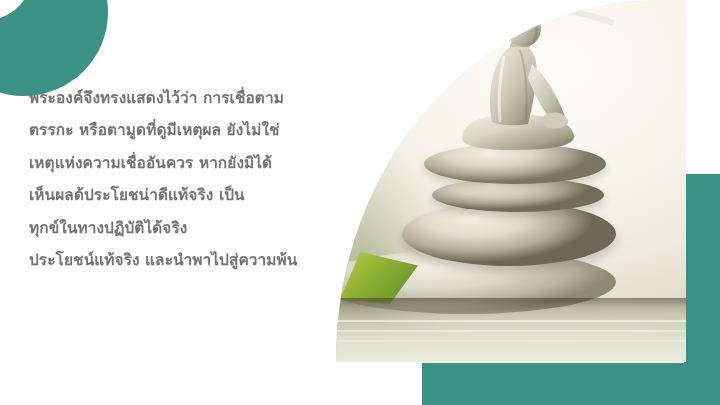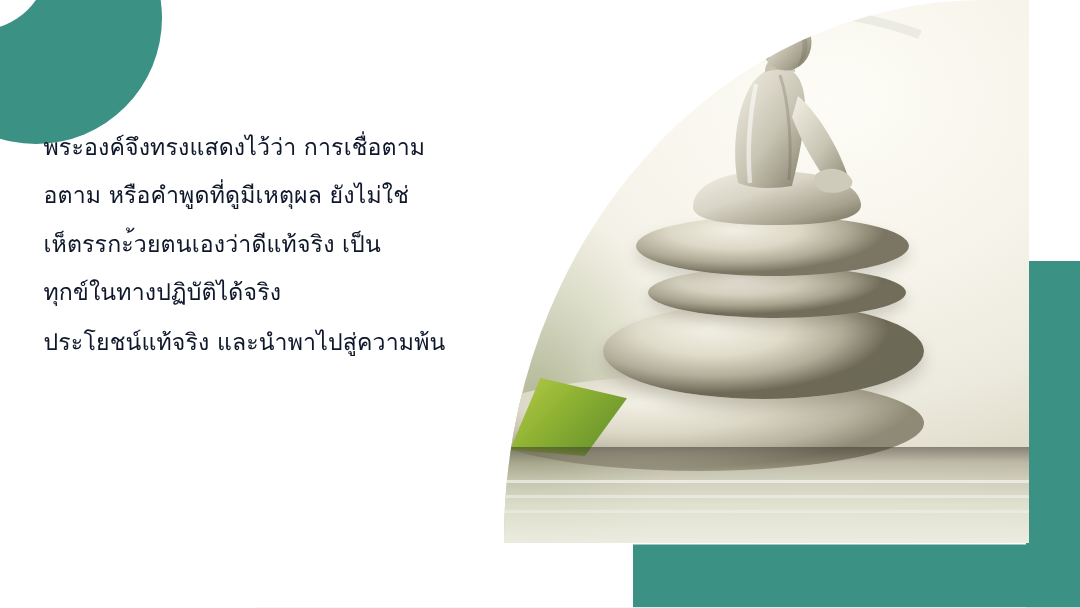--- a/index.html
+++ b/index.html
@@ -163,24 +163,24 @@
   .buddha svg { display: block; width: 100%; height: 100%; }
 
   
   .copy {
     position: absolute;
     left: 29px;
     top: 82px;
     width: 318px;
   }
   .copy-line {
-    color: #0f172a;
+    color: #737373;
     font-size: 15.4px;
     line-height: 32.4px;
-    font-weight: 400;
+    font-weight: 700;
     letter-spacing: 0.1px;
     white-space: nowrap;
   }
 </style>
 </head>
 <body>
 
 <div class="slide">
 
   <div class="deco-ring"></div>
@@ -261,19 +261,20 @@
       <div class="water">
         <div class="water-line" style="top:22px;"></div>
         <div class="water-line" style="top:32px;opacity:.7;"></div>
         <div class="water-line" style="top:42px;opacity:.5;"></div>
       </div>
     </div>
   </div>
 
   <div class="copy">
     <div class="copy-line">พระองค์จึงทรงแสดงไว้ว่า การเชื่อตาม</div>
-    <div class="copy-line">อตาม หรือคำพูดที่ดูมีเหตุผล ยังไม่ใช่</div>
-    <div class="copy-line">เห็ตรรกะ้วยตนเองว่าดีแท้จริง เป็น</div>
+    <div class="copy-line">ตรรกะ หรือตามูดที่ดูมีเหตุผล ยังไม่ใช่</div>
+    <div class="copy-line">เหตุแห่งความเชื่ออันควร หากยังมิได้</div>
+    <div class="copy-line">เห็นผลด้ประโยชน่าดีแท้จริง เป็น</div>
     <div class="copy-line">ทุกข์ในทางปฏิบัติได้จริง</div>
     <div class="copy-line">ประโยชน์แท้จริง และนำพาไปสู่ความพ้น</div>
   </div>
 
 </div>
 
 </body></html>

